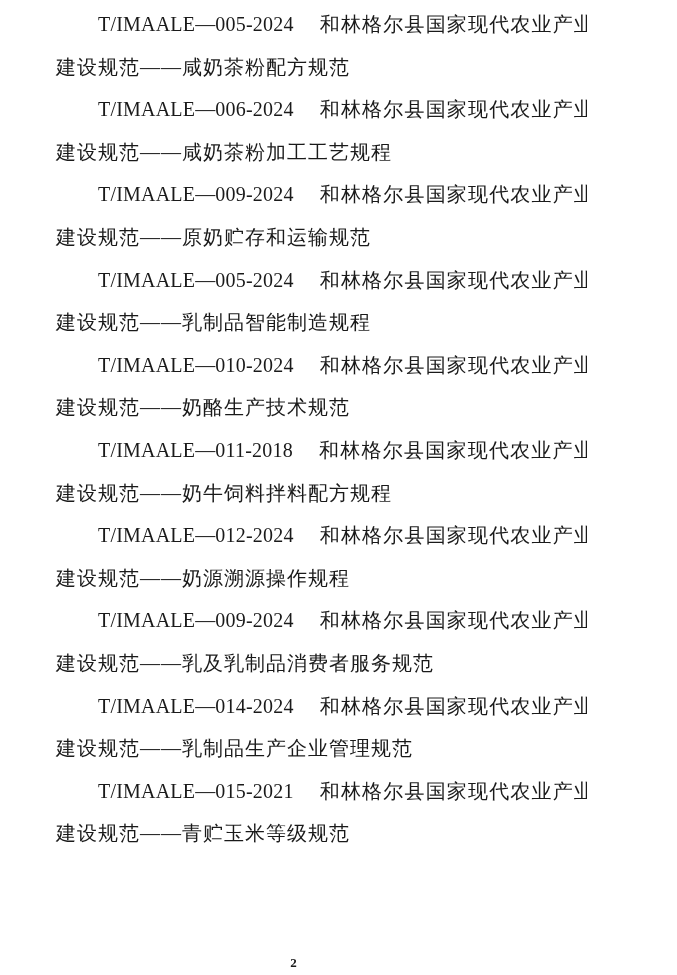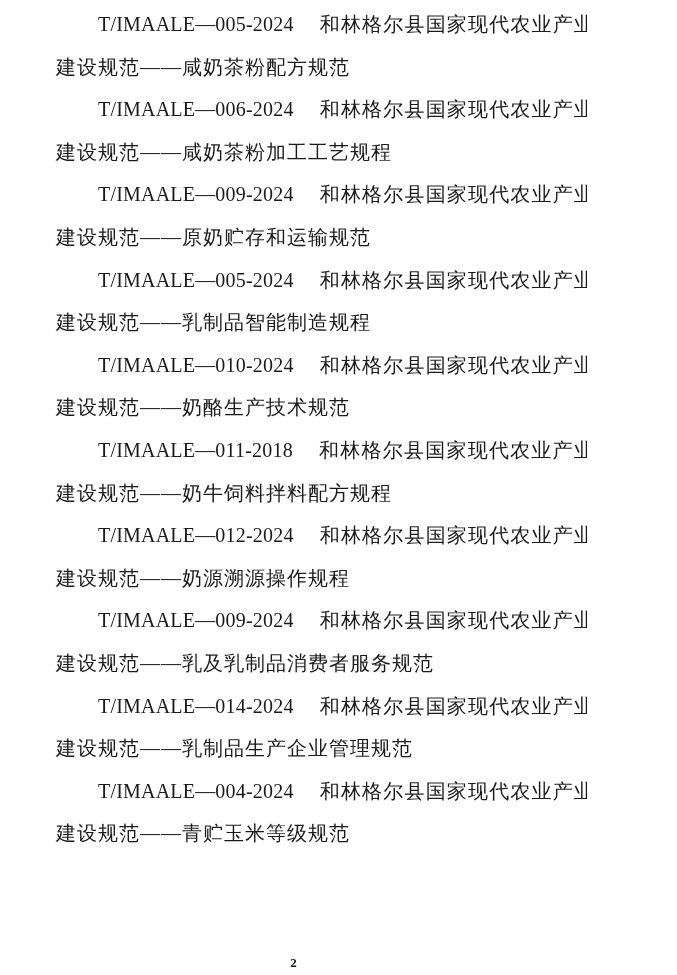--- a/index.html
+++ b/index.html
@@ -61,20 +61,20 @@
     <p class="entry"><span class="code">T/IMAALE—010-2024</span><span class="title">和林格尔县国家现代农业产业园建设规范——奶酪生产技术规范</span></p>
 
     <p class="entry"><span class="code">T/IMAALE—011-2018</span><span class="title">和林格尔县国家现代农业产业园建设规范——奶牛饲料拌料配方规程</span></p>
 
     <p class="entry"><span class="code">T/IMAALE—012-2024</span><span class="title">和林格尔县国家现代农业产业园建设规范——奶源溯源操作规程</span></p>
 
     <p class="entry"><span class="code">T/IMAALE—009-2024</span><span class="title">和林格尔县国家现代农业产业园建设规范——乳及乳制品消费者服务规范</span></p>
 
     <p class="entry"><span class="code">T/IMAALE—014-2024</span><span class="title">和林格尔县国家现代农业产业园建设规范——乳制品生产企业管理规范</span></p>
 
-    <p class="entry"><span class="code">T/IMAALE—004-2024</span><span class="title">和林格尔县国家现代农业产业园建设规范——青贮玉米等级规范</span></p>
+    <p class="entry"><span class="code">T/IMAALE—015-2021</span><span class="title">和林格尔县国家现代农业产业园建设规范——青贮玉米等级规范</span></p>
 
   </div>
 
   <div class="footer">
     <span>2</span>
   </div>
 </div>
 
 </body></html>

